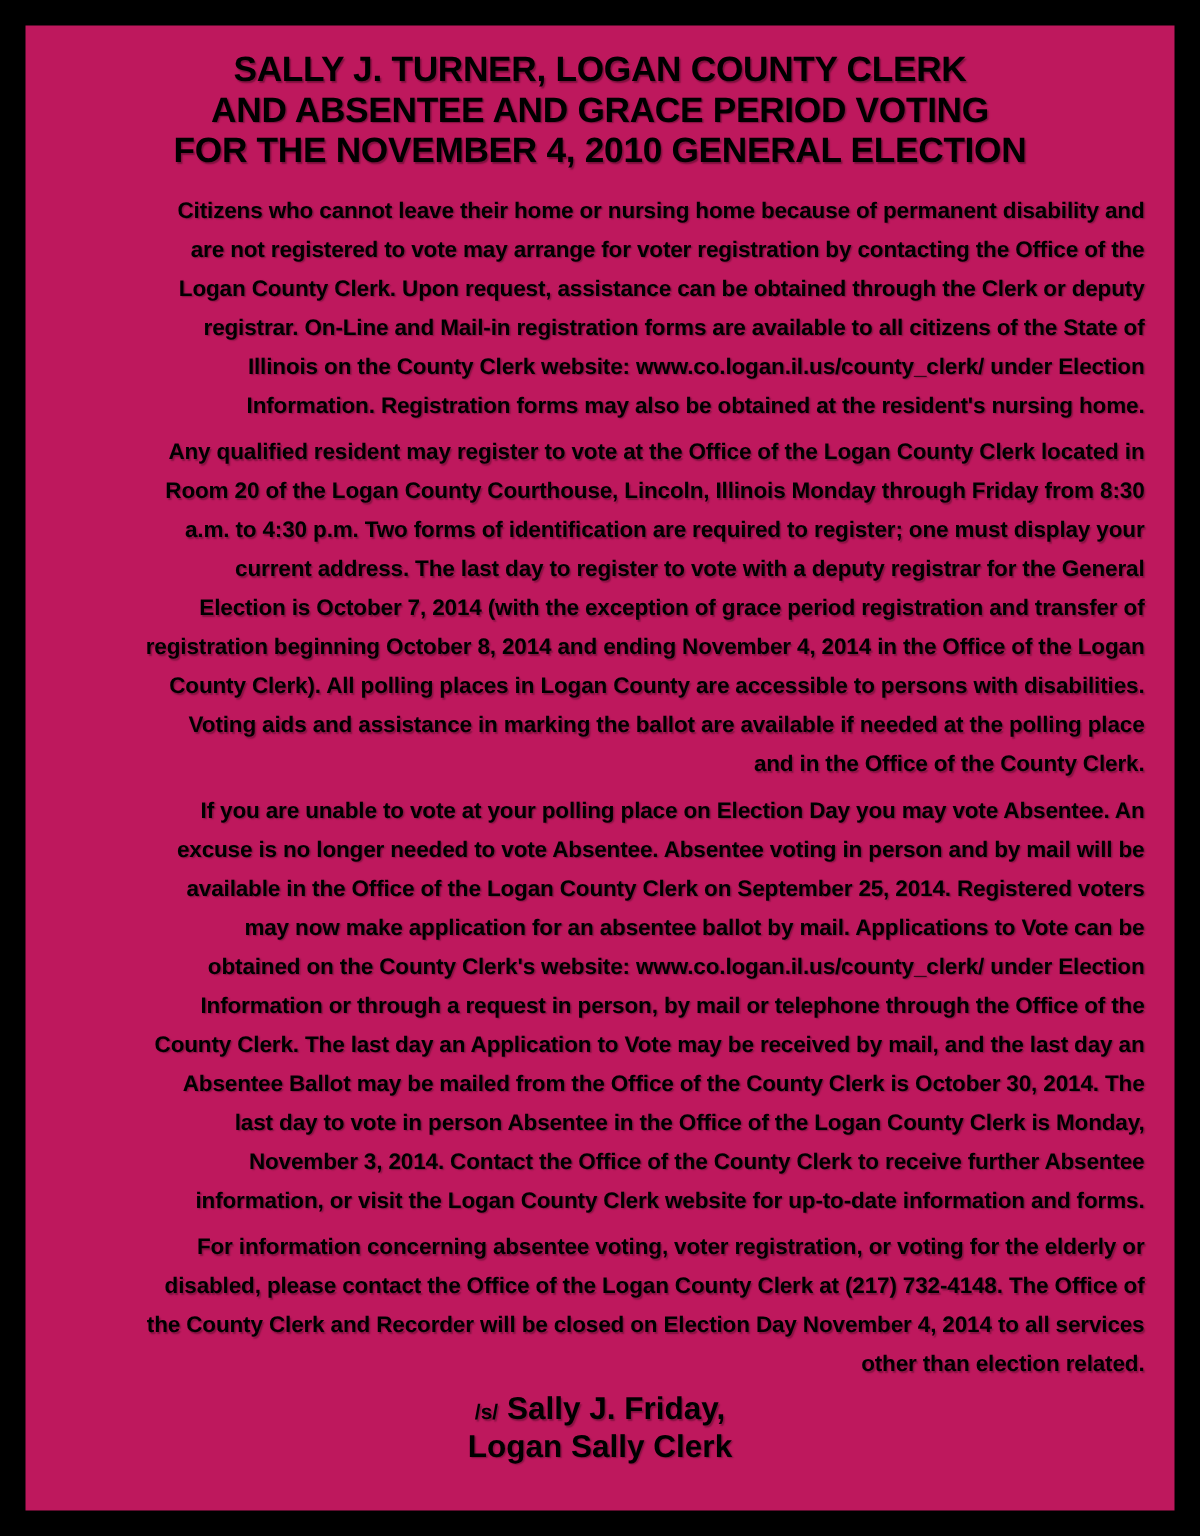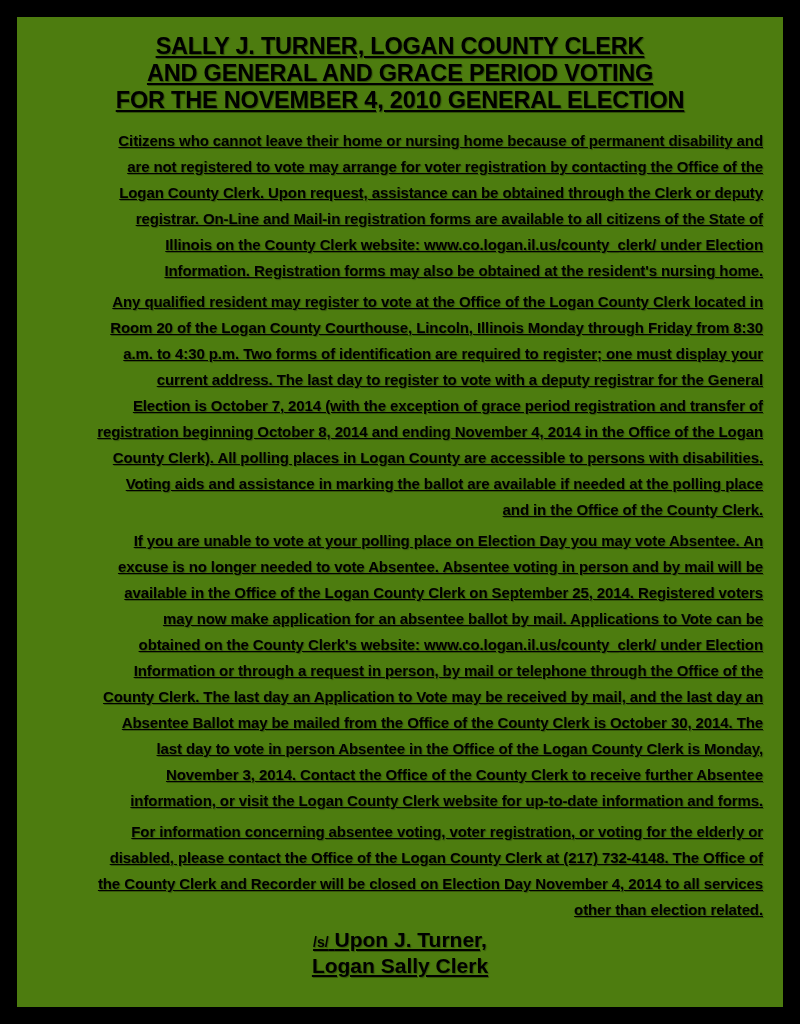--- a/index.html
+++ b/index.html
@@ -6,27 +6,26 @@
   body {
     width: 800px;
     height: 1024px;
     background: #000000;
     position: relative;
     font-family: "Liberation Sans", sans-serif;
   }
   .paper {
     position: absolute;
     left: 17px; top: 17px; right: 17px; bottom: 17px;
-    background: #4d7c0f;
+    background: #be185d;
     color: #000000;
     box-sizing: border-box;
     padding: 16px 20px 10px 20px;
     overflow: hidden;
     font-weight: bold;
-    text-decoration: underline;
   }
   .title {
     margin: 0 0 14px 0;
     text-align: center;
     font-size: 23.5px;
     line-height: 27px;
     font-weight: bold;
     letter-spacing: -0.2px;
     text-shadow: 1px 1px 1px rgba(0,0,0,0.35);
   }
@@ -51,21 +50,21 @@
   .sig-prefix { font-size: 14px; }
   .sig-role { font-size: 21px; line-height: 23px; }
 </style>
 </head>
 <body>
 
 <div class="paper">
 
   <h1 class="title">
     <span class="title-line">SALLY J. TURNER, LOGAN COUNTY CLERK</span>
-    <span class="title-line">AND GENERAL AND GRACE PERIOD VOTING</span>
+    <span class="title-line">AND ABSENTEE AND GRACE PERIOD VOTING</span>
     <span class="title-line">FOR THE NOVEMBER 4, 2010 GENERAL ELECTION</span>
   </h1>
 
   <p class="body-para">Citizens who cannot leave their home or nursing home because of permanent disability and
 are not registered to vote may arrange for voter registration by contacting the Office of the
 Logan County Clerk.  Upon request, assistance can be obtained through the Clerk or deputy
 registrar. On-Line and Mail-in registration forms are available to all citizens of the State of
 Illinois on the County Clerk website: www.co.logan.il.us/county_clerk/ under Election
 Information. Registration forms may also be obtained at the resident's nursing home.</p>
 
@@ -92,18 +91,18 @@
 information, or visit the Logan County Clerk website for up-to-date information and forms.</p>
 
   <p class="body-para">For information concerning absentee voting, voter registration, or voting for the elderly or
 disabled, please contact the Office of the Logan County Clerk at (217) 732-4148. The Office of
 the County Clerk and Recorder will be closed on Election Day November 4, 2014 to all services
 other than election related.</p>
 
   <div class="signature">
     <div class="sig-line">
       <span class="sig-prefix">/s/</span>
-      <span class="sig-name">Upon J. Turner,</span>
+      <span class="sig-name">Sally J. Friday,</span>
     </div>
     <div class="sig-role">Logan Sally Clerk</div>
   </div>
 
 </div>
 
 </body></html>

